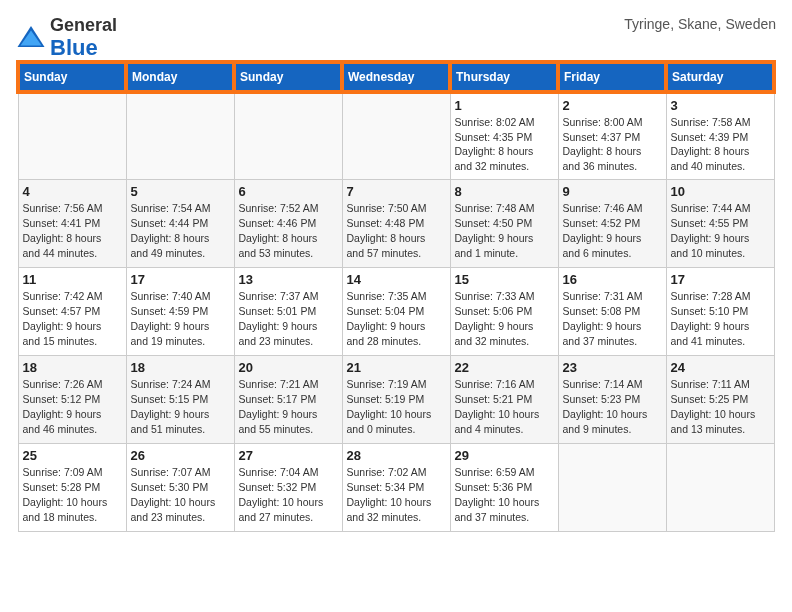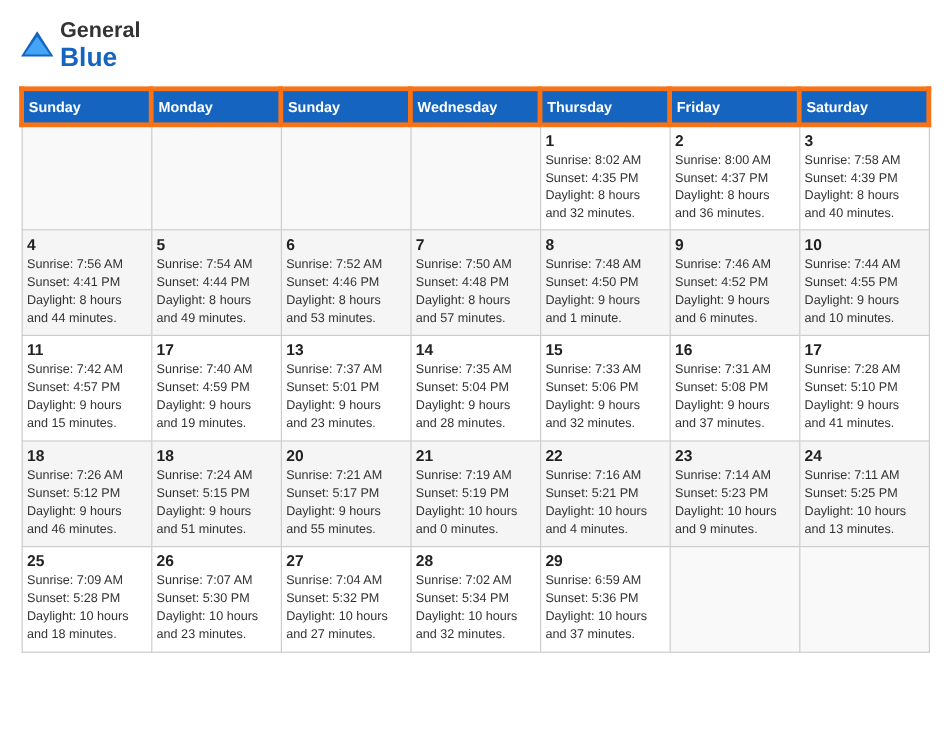--- a/index.html
+++ b/index.html
@@ -7,21 +7,21 @@
       font-family: Arial, sans-serif;
       background: #fff;
       width: 792px;
       min-height: 612px;
       padding: 16px;
     }
     .header-area {
       display: flex;
       justify-content: space-between;
       align-items: flex-start;
-      margin-bottom: 12px;
+      margin-bottom: 0;
     }
     .logo {
       display: flex;
       align-items: center;
       gap: 4px;
     }
     .logo-text {
       display: flex;
       flex-direction: column;
       line-height: 1.1;
@@ -102,20 +102,21 @@
     <svg class="logo-icon" viewBox="0 0 40 40">
       <polygon points="20,4 38,32 2,32" fill="#1565c0"></polygon>
       <polygon points="20,10 34,30 6,30" fill="#42a5f5"></polygon>
     </svg>
     <div class="logo-text">
       <span class="logo-general">General</span>
       <span class="logo-blue">Blue</span>
     </div>
   </div>
   <div class="title-area">
+    <div class="subtitle">Tyringe, Skane, Sweden</div>
   </div>
 </div>
 
 <table>
   <thead>
     <tr>
     <th>Sunday</th>
         <th>Monday</th>
         <th>Sunday</th>
         <th>Wednesday</th>

